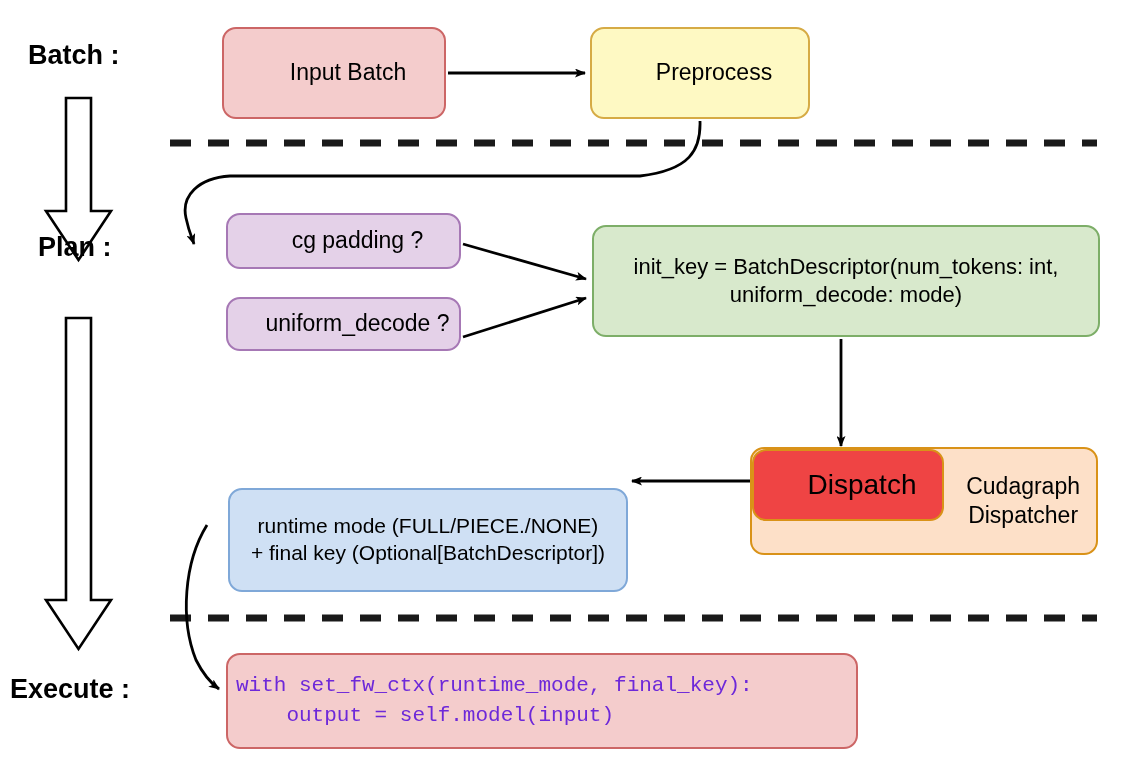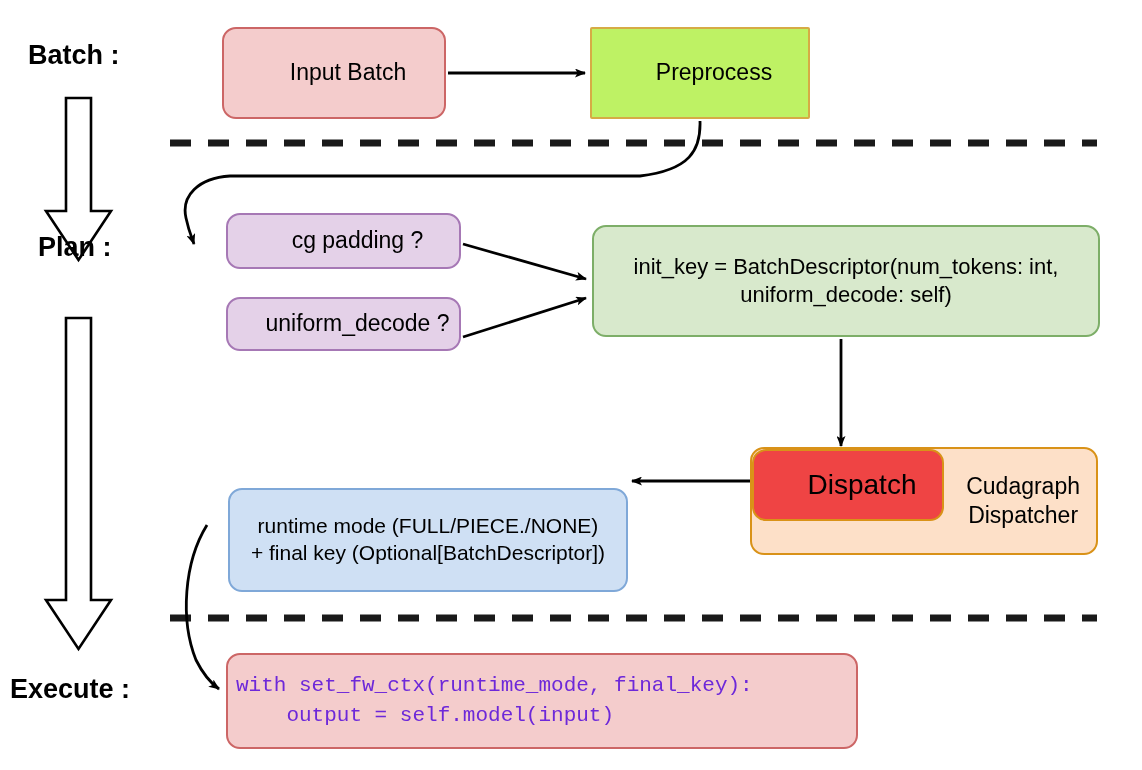--- a/index.html
+++ b/index.html
@@ -49,23 +49,23 @@
   
   #node-input-batch {
     left: 222px; top: 27px; width: 224px; height: 92px;
     background: #f4cccc;
     border: 2px solid #cc6666;
     border-radius: 14px;
     font-size: 23px;
   }
   #node-preprocess {
     left: 590px; top: 27px; width: 220px; height: 92px;
-    background: #bef264;
+    background: #fef9c3;
     border: 2px solid #d6ab45;
-    border-radius: 2px;
+    border-radius: 14px;
     font-size: 23px;
   }
   #node-cg-padding {
     left: 226px; top: 213px; width: 235px; height: 56px;
     background: #e4d1e8;
     border: 2px solid #a678b5;
     border-radius: 14px;
     font-size: 23px;
   }
   #node-uniform-decode {
@@ -206,21 +206,21 @@
 <div class="node" id="node-cg-padding">
   <span class="node-label">cg padding ?</span>
 </div>
 
 <div class="node" id="node-uniform-decode">
   <span class="node-label">uniform_decode ?</span>
 </div>
 
 <div class="node" id="node-init-key">
   <span class="node-label">init_key = BatchDescriptor(num_tokens: int,
-uniform_decode: self)</span>
+uniform_decode: mode)</span>
 </div>
 
 <div class="node" id="node-runtime-mode">
   <span class="node-label">runtime mode (FULL/PIECE./NONE)
 + final key (Optional[BatchDescriptor])</span>
 </div>
 
 <div class="node" id="node-cudagraph-dispatcher">
   <span class="node-label" id="cudagraph-dispatcher-label">Cudagraph
 Dispatcher</span>

